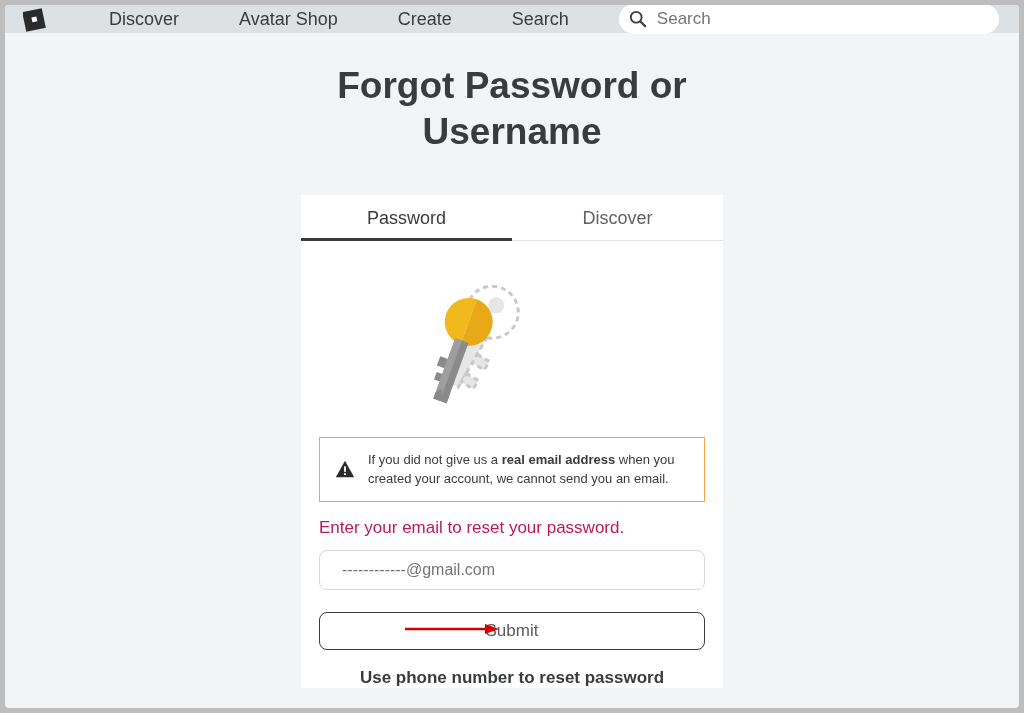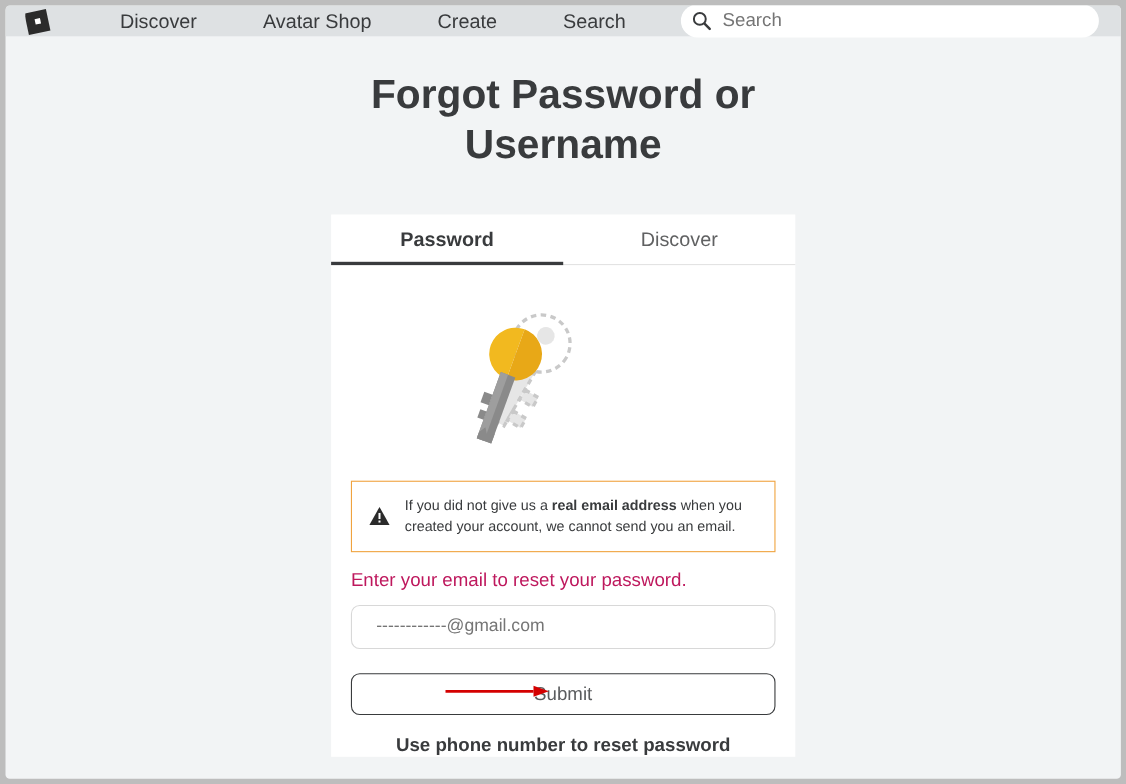--- a/index.html
+++ b/index.html
@@ -98,21 +98,21 @@
       flex: 1;
       text-align: center;
       padding: 13px 0 11px;
       font-size: 18px;
       color: #606162;
       cursor: pointer;
       position: relative;
     }
     .tab.active {
       color: #393b3d;
-      font-weight: 700;
+      font-weight: 400;
     }
     .tab.active::after {
       content: "";
       position: absolute;
       left: 0; right: 0; bottom: -1px;
       height: 3px;
       background: #393b3d;
     }
     .key-illustration {
       height: 190px;

